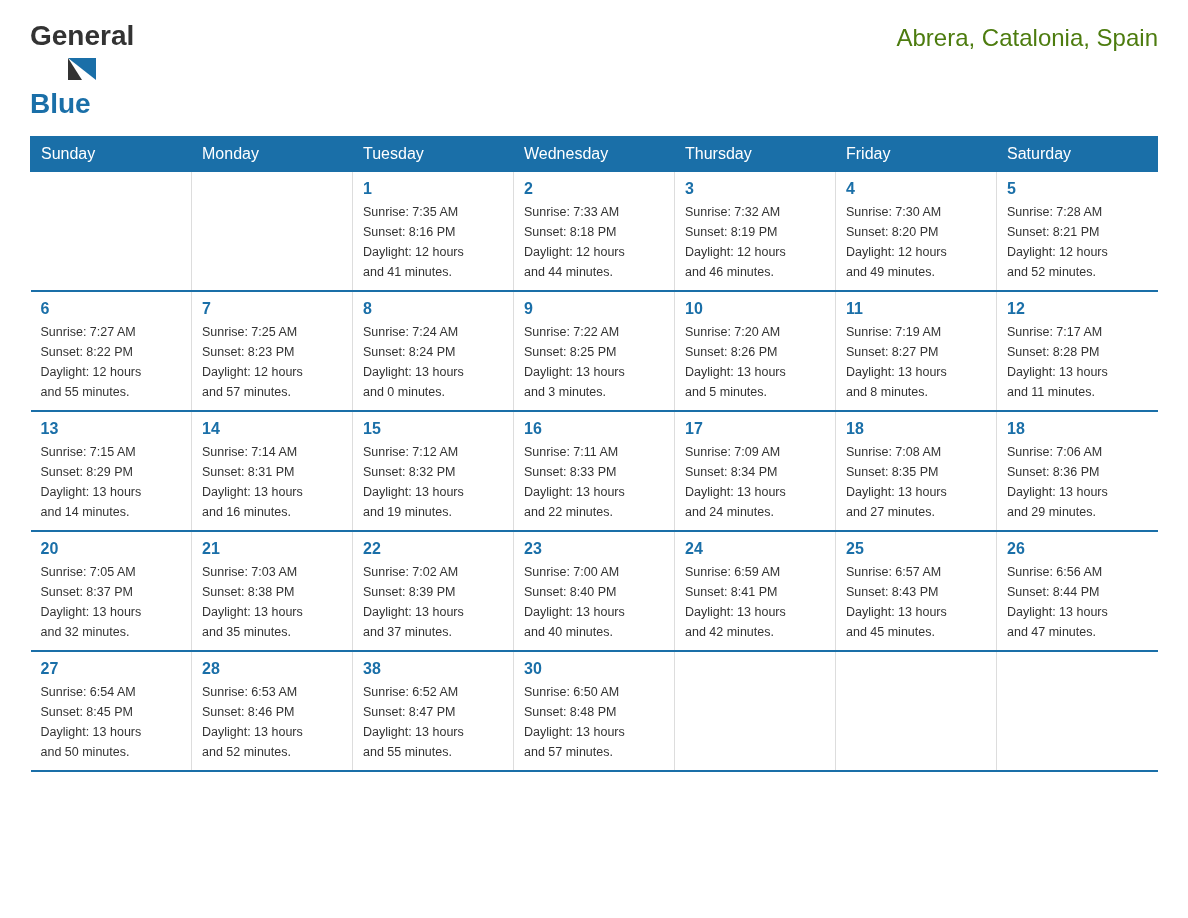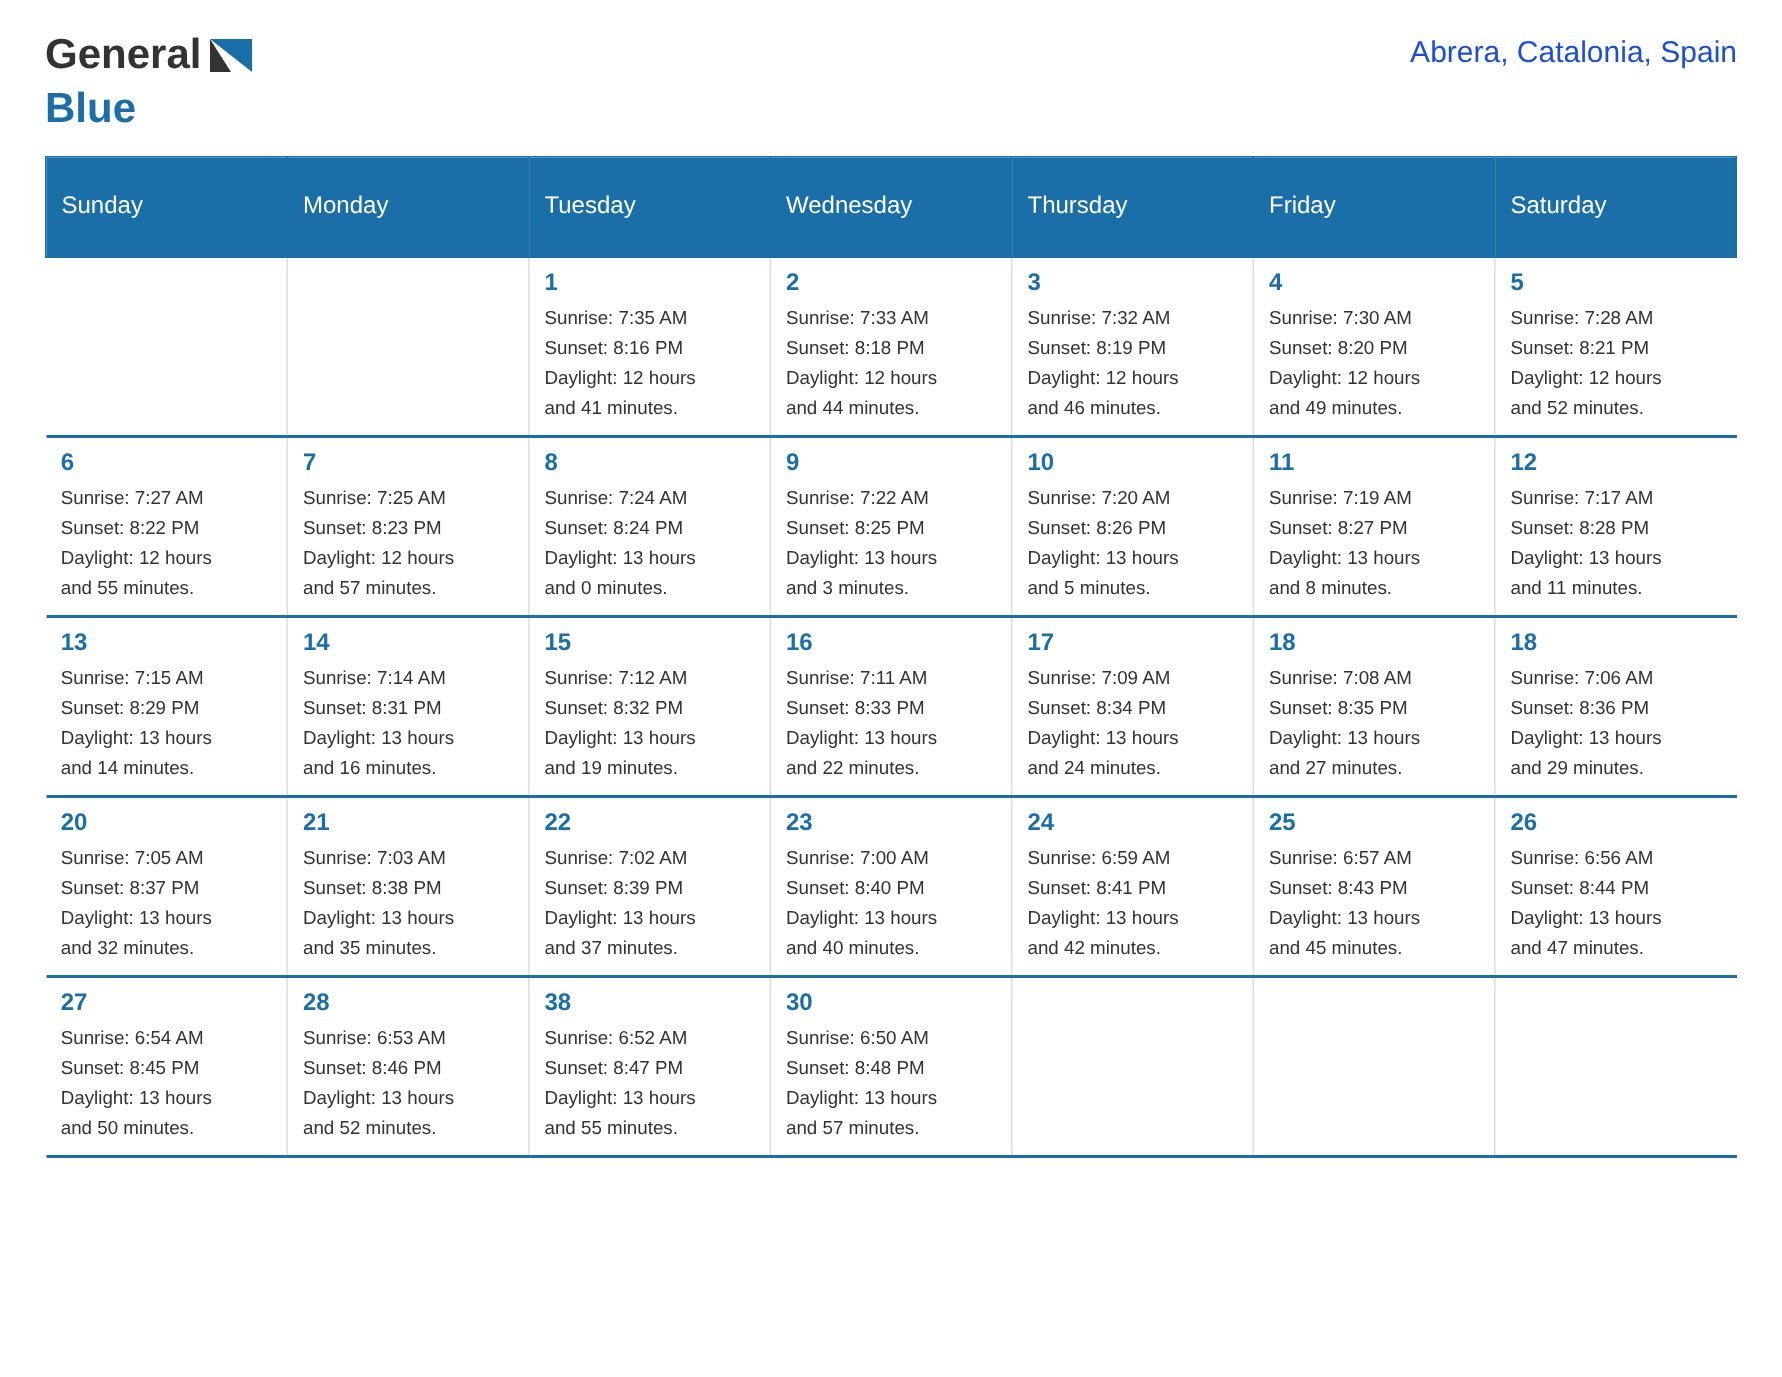--- a/index.html
+++ b/index.html
@@ -37,47 +37,49 @@
       color: #1a6fa8;
       text-align: center;
     }
     .logo-combined {
       display: flex;
       flex-direction: column;
       align-items: flex-start;
     }
     .logo-line1 {
       display: flex;
+      align-items: center;
+      flex-direction: column;
     }
     .title-block {
       text-align: right;
     }
     .calendar-title {
       font-size: 52px;
       font-weight: normal;
       color: #333;
       line-height: 1.1;
     }
     .calendar-subtitle {
-      font-size: 20px;
-      color: #1d4ed8;
+      font-size: 24px;
+      color: #4d7c0f;
       margin-top: 4px;
     }
     table {
       width: 100%;
       border-collapse: collapse;
     }
     thead tr {
       background-color: #1a6fa8;
     }
     thead th {
       color: #fff;
       font-size: 16px;
       font-weight: normal;
-      padding: 24px 10px;
+      padding: 8px 10px;
       text-align: left;
       border: 1px solid #1a6fa8;
     }
     tbody tr {
       border-bottom: 2px solid #1a6fa8;
     }
     tbody td {
       vertical-align: top;
       padding: 8px 10px;
       border-right: 1px solid #ddd;

